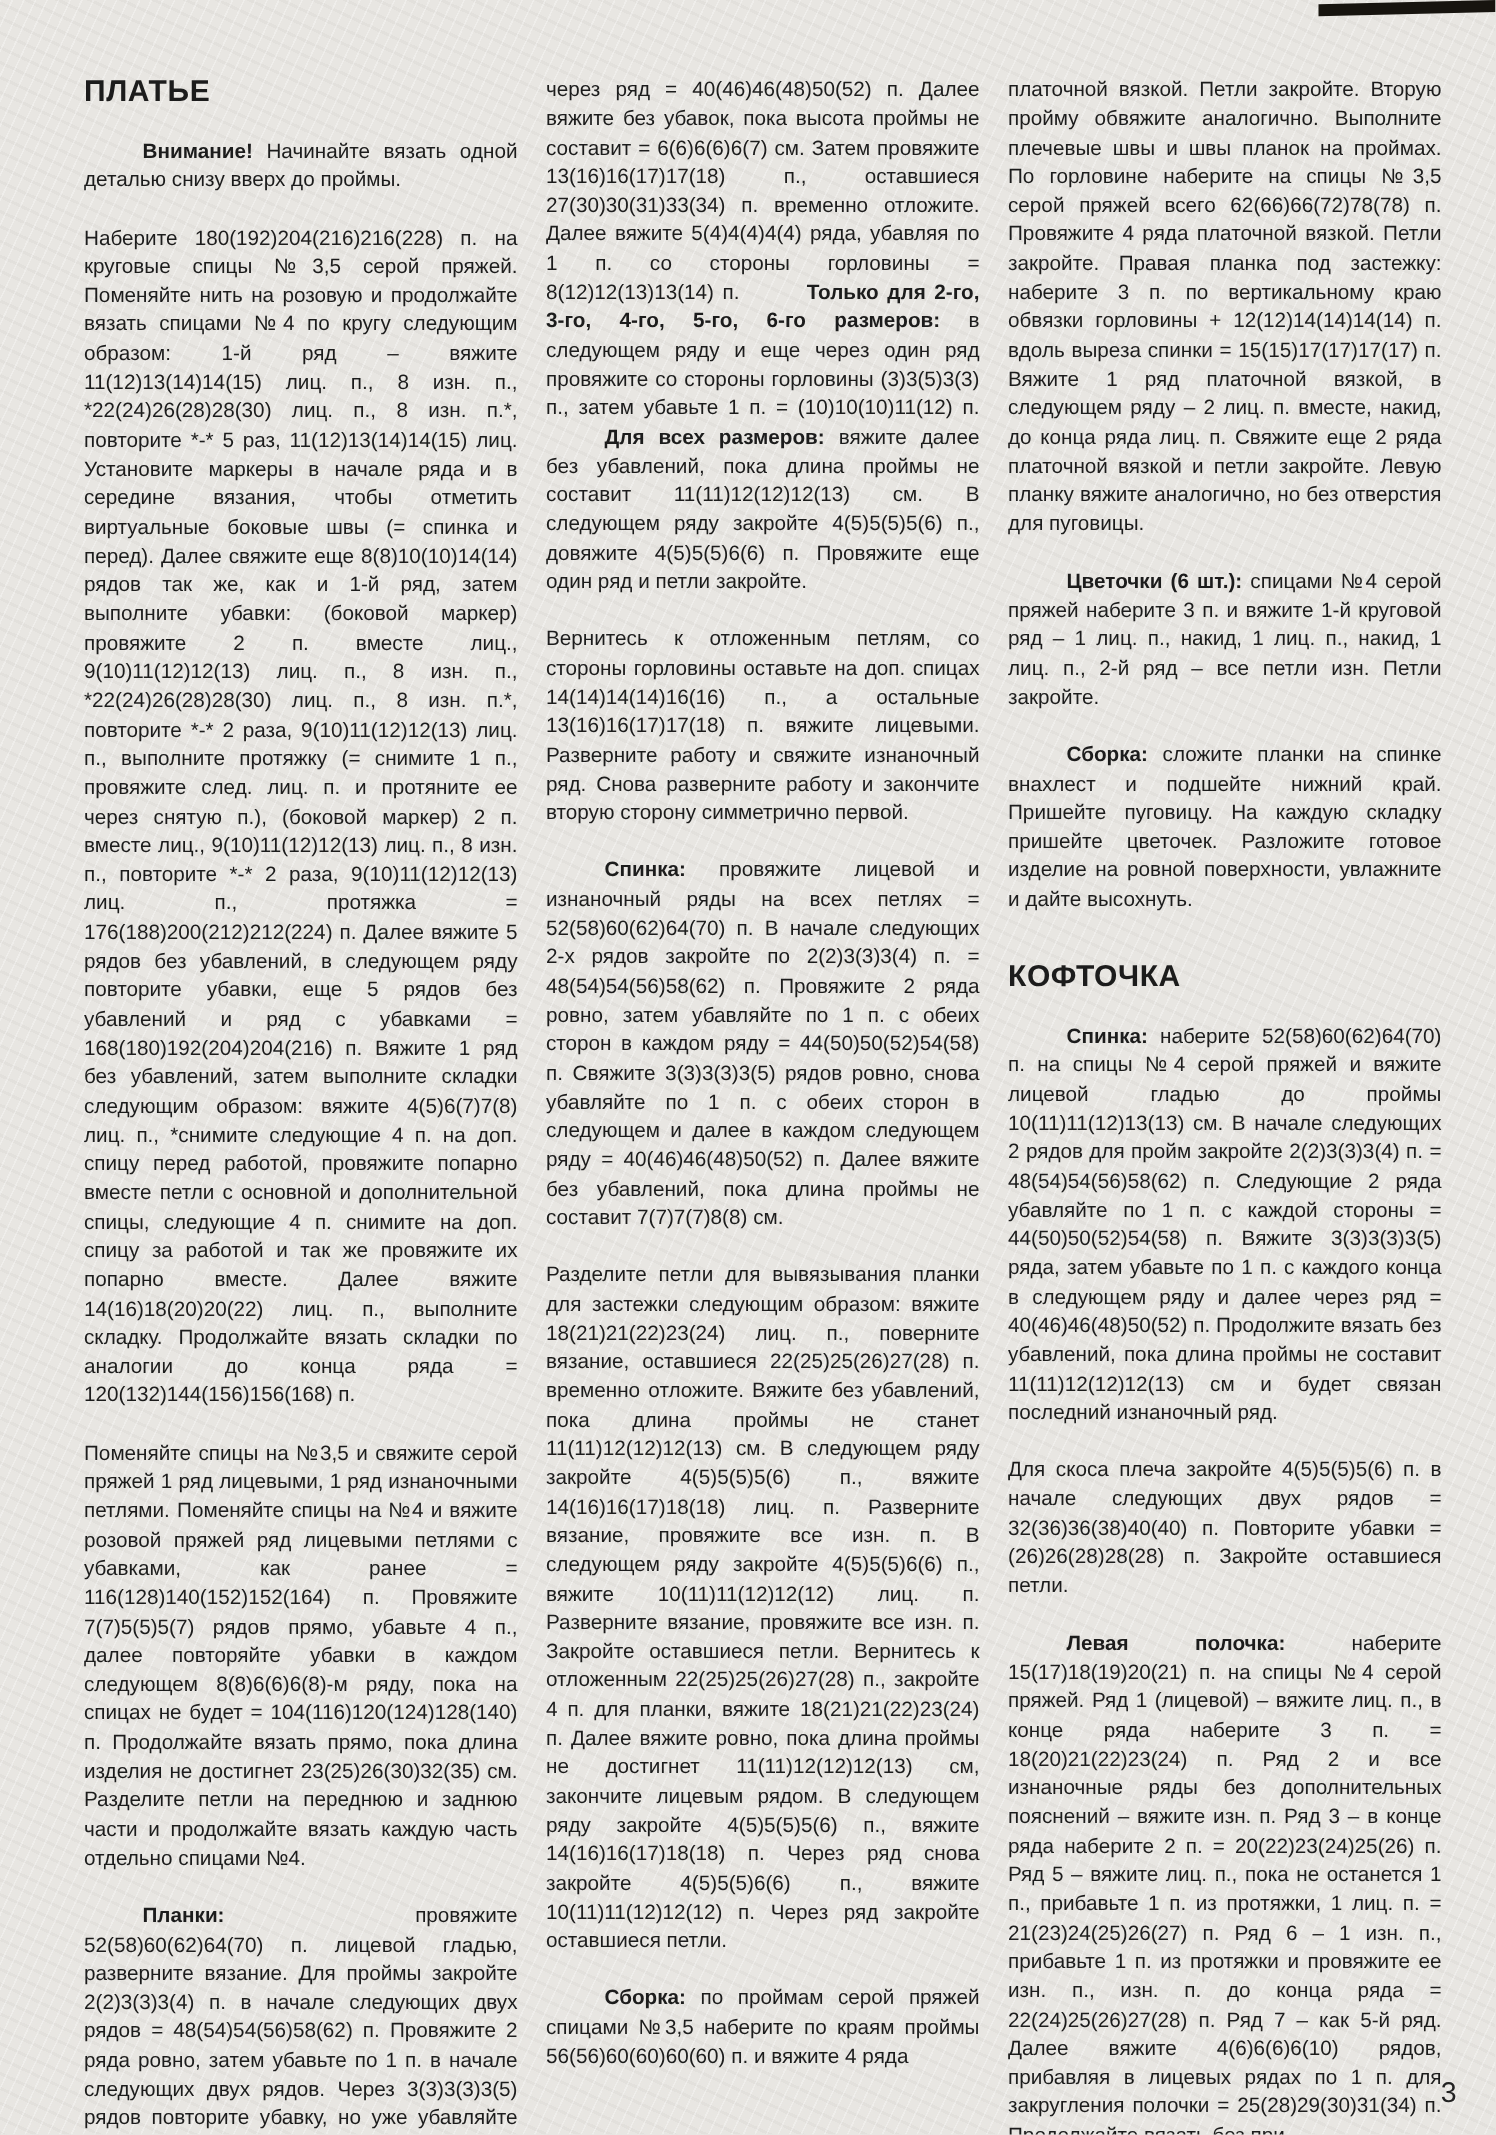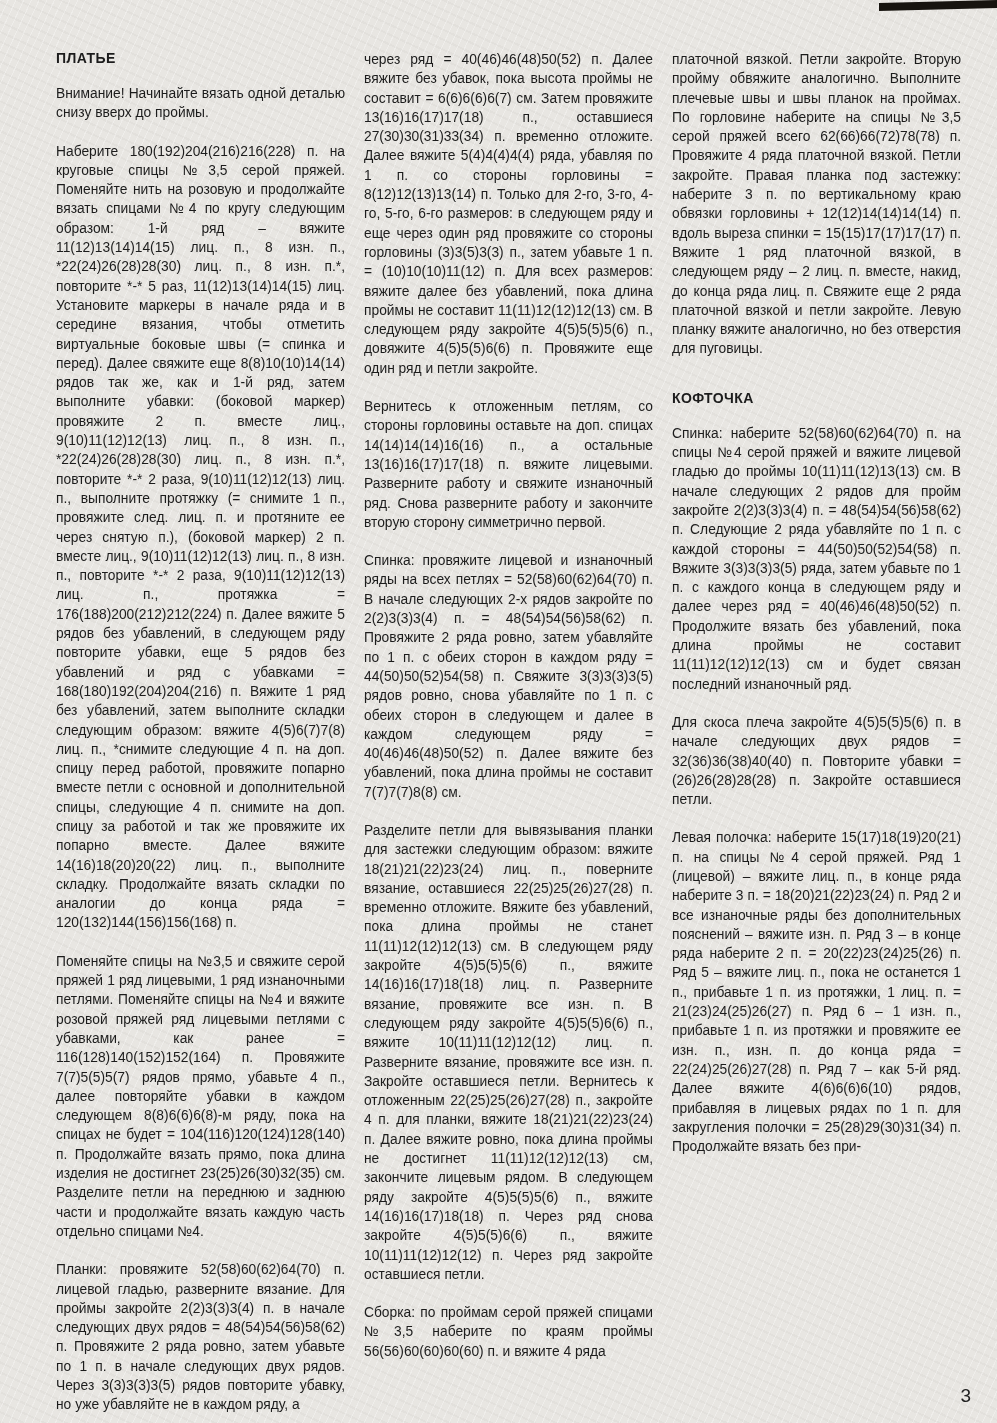--- a/index.html
+++ b/index.html
@@ -20,30 +20,30 @@
     position: absolute; top: 0; right: 0;
     width: 118px; height: 8px; background: #17140f;
     transform: skewY(-1.4deg); transform-origin: right top;
   }
   .page {
     position: absolute; left: 56px; top: 50px;
     display: flex; gap: 19px;
   }
   .col { width: 289px; flex: 0 0 289px; }
   h2 {
-    font-size: 14px; font-weight: bold;
+    font-size: 20px; font-weight: bold;
     margin: 0 0 18px 0; letter-spacing: .4px;
   }
   .col h2:not(:first-child) { margin-top: 31px; }
   p {
     font-size: 13.8px; line-height: 19.3px;
     text-align: justify; margin: 0 0 19px 0;
     hyphens: auto;
   }
-  b { font-weight: normal; }
+  b { font-weight: bold; margin-left: 39px; }
   .page-number {
     position: absolute; right: 26px; bottom: 16px;
     font-size: 19px; color: #222;
   }
 </style>
 </head>
 <body>
 
 <div class="texture"></div>
 <div class="scan-mark"></div>
@@ -58,20 +58,22 @@
     </div>
     <div class="col">
       <p><span>через ряд = 40(46)46(48)50(52) п. Далее вяжите без убавок, пока высота проймы не составит = 6(6)6(6)6(7) см. Затем провяжите 13(16)16(17)17(18) п., оставшиеся 27(30)30(31)33(34) п. временно отложите. Далее вяжите 5(4)4(4)4(4) ряда, убавляя по 1 п. со стороны горловины = 8(12)12(13)13(14) п. </span><b>Только для 2-го, 3-го, 4-го, 5-го, 6-го размеров:</b><span> в следующем ряду и еще через один ряд провяжите со стороны горловины (3)3(5)3(3) п., затем убавьте 1 п. = (10)10(10)11(12) п. </span><b>Для всех размеров:</b><span> вяжите далее без убавлений, пока длина проймы не составит 11(11)12(12)12(13) см. В следующем ряду закройте 4(5)5(5)5(6) п., довяжите 4(5)5(5)6(6) п. Провяжите еще один ряд и петли закройте.</span></p>
       <p><span>Вернитесь к отложенным петлям, со стороны горловины оставьте на доп. спицах 14(14)14(14)16(16) п., а остальные 13(16)16(17)17(18) п. вяжите лицевыми. Разверните работу и свяжите изнаночный ряд. Снова разверните работу и закончите вторую сторону симметрично первой.</span></p>
       <p><b>Спинка:</b><span> провяжите лицевой и изнаночный ряды на всех петлях = 52(58)60(62)64(70) п. В начале следующих 2-х рядов закройте по 2(2)3(3)3(4) п. = 48(54)54(56)58(62) п. Провяжите 2 ряда ровно, затем убавляйте по 1 п. с обеих сторон в каждом ряду = 44(50)50(52)54(58) п. Свяжите 3(3)3(3)3(5) рядов ровно, снова убавляйте по 1 п. с обеих сторон в следующем и далее в каждом следующем ряду = 40(46)46(48)50(52) п. Далее вяжите без убавлений, пока длина проймы не составит 7(7)7(7)8(8) см.</span></p>
       <p><span>Разделите петли для вывязывания планки для застежки следующим образом: вяжите 18(21)21(22)23(24) лиц. п., поверните вязание, оставшиеся 22(25)25(26)27(28) п. временно отложите. Вяжите без убавлений, пока длина проймы не станет 11(11)12(12)12(13) см. В следующем ряду закройте 4(5)5(5)5(6) п., вяжите 14(16)16(17)18(18) лиц. п. Разверните вязание, провяжите все изн. п. В следующем ряду закройте 4(5)5(5)6(6) п., вяжите 10(11)11(12)12(12) лиц. п. Разверните вязание, провяжите все изн. п. Закройте оставшиеся петли. Вернитесь к отложенным 22(25)25(26)27(28) п., закройте 4 п. для планки, вяжите 18(21)21(22)23(24) п. Далее вяжите ровно, пока длина проймы не достигнет 11(11)12(12)12(13) см, закончите лицевым рядом. В следующем ряду закройте 4(5)5(5)5(6) п., вяжите 14(16)16(17)18(18) п. Через ряд снова закройте 4(5)5(5)6(6) п., вяжите 10(11)11(12)12(12) п. Через ряд закройте оставшиеся петли.</span></p>
       <p><b>Сборка:</b><span> по проймам серой пряжей спицами №3,5 наберите по краям проймы 56(56)60(60)60(60) п. и вяжите 4 ряда</span></p>
     </div>
     <div class="col">
       <p><span>платочной вязкой. Петли закройте. Вторую пройму обвяжите аналогично. Выполните плечевые швы и швы планок на проймах. По горловине наберите на спицы №3,5 серой пряжей всего 62(66)66(72)78(78) п. Провяжите 4 ряда платочной вязкой. Петли закройте. Правая планка под застежку: наберите 3 п. по вертикальному краю обвязки горловины + 12(12)14(14)14(14) п. вдоль выреза спинки = 15(15)17(17)17(17) п. Вяжите 1 ряд платочной вязкой, в следующем ряду – 2 лиц. п. вместе, накид, до конца ряда лиц. п. Свяжите еще 2 ряда платочной вязкой и петли закройте. Левую планку вяжите аналогично, но без отверстия для пуговицы.</span></p>
+      <p><b>Цветочки (6 шт.):</b><span> спицами №4 серой пряжей наберите 3 п. и вяжите 1-й круговой ряд – 1 лиц. п., накид, 1 лиц. п., накид, 1 лиц. п., 2-й ряд – все петли изн. Петли закройте.</span></p>
+      <p><b>Сборка:</b><span> сложите планки на спинке внахлест и подшейте нижний край. Пришейте пуговицу. На каждую складку пришейте цветочек. Разложите готовое изделие на ровной поверхности, увлажните и дайте высохнуть.</span></p>
       <h2>КОФТОЧКА</h2>
       <p><b>Спинка:</b><span> наберите 52(58)60(62)64(70) п. на спицы №4 серой пряжей и вяжите лицевой гладью до проймы 10(11)11(12)13(13) см. В начале следующих 2 рядов для пройм закройте 2(2)3(3)3(4) п. = 48(54)54(56)58(62) п. Следующие 2 ряда убавляйте по 1 п. с каждой стороны = 44(50)50(52)54(58) п. Вяжите 3(3)3(3)3(5) ряда, затем убавьте по 1 п. с каждого конца в следующем ряду и далее через ряд = 40(46)46(48)50(52) п. Продолжите вязать без убавлений, пока длина проймы не составит 11(11)12(12)12(13) см и будет связан последний изнаночный ряд.</span></p>
       <p><span>Для скоса плеча закройте 4(5)5(5)5(6) п. в начале следующих двух рядов = 32(36)36(38)40(40) п. Повторите убавки = (26)26(28)28(28) п. Закройте оставшиеся петли.</span></p>
       <p><b>Левая полочка:</b><span> наберите 15(17)18(19)20(21) п. на спицы №4 серой пряжей. Ряд 1 (лицевой) – вяжите лиц. п., в конце ряда наберите 3 п. = 18(20)21(22)23(24) п. Ряд 2 и все изнаночные ряды без дополнительных пояснений – вяжите изн. п. Ряд 3 – в конце ряда наберите 2 п. = 20(22)23(24)25(26) п. Ряд 5 – вяжите лиц. п., пока не останется 1 п., прибавьте 1 п. из протяжки, 1 лиц. п. = 21(23)24(25)26(27) п. Ряд 6 – 1 изн. п., прибавьте 1 п. из протяжки и провяжите ее изн. п., изн. п. до конца ряда = 22(24)25(26)27(28) п. Ряд 7 – как 5-й ряд. Далее вяжите 4(6)6(6)6(10) рядов, прибавляя в лицевых рядах по 1 п. для закругления полочки = 25(28)29(30)31(34) п. Продолжайте вязать без при-</span></p>
     </div>
   </div>
 
 <div class="page-number">3</div>
 
 </body></html>

